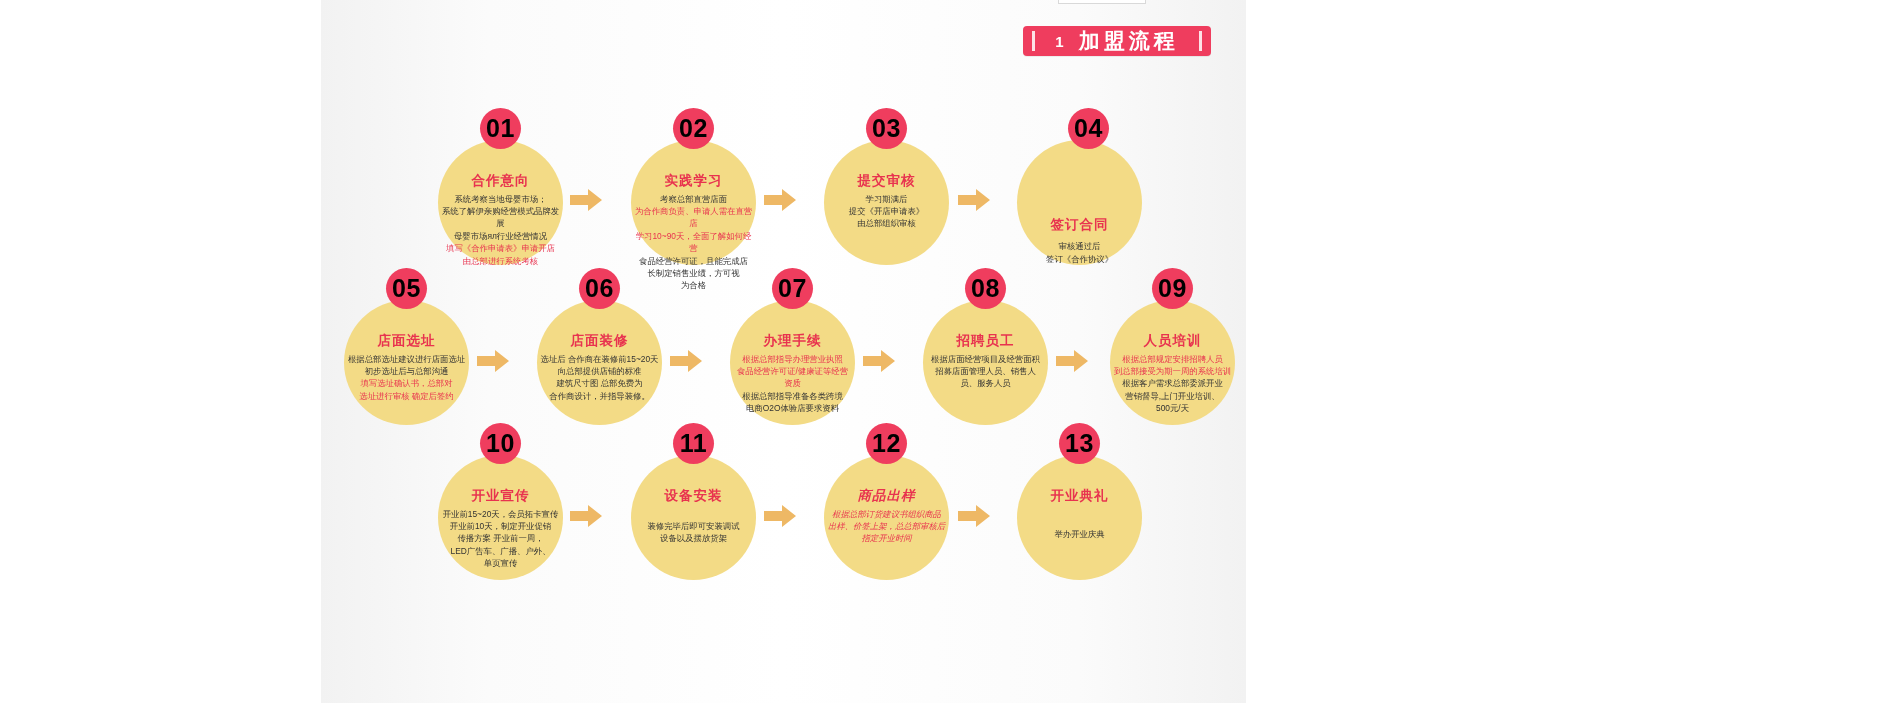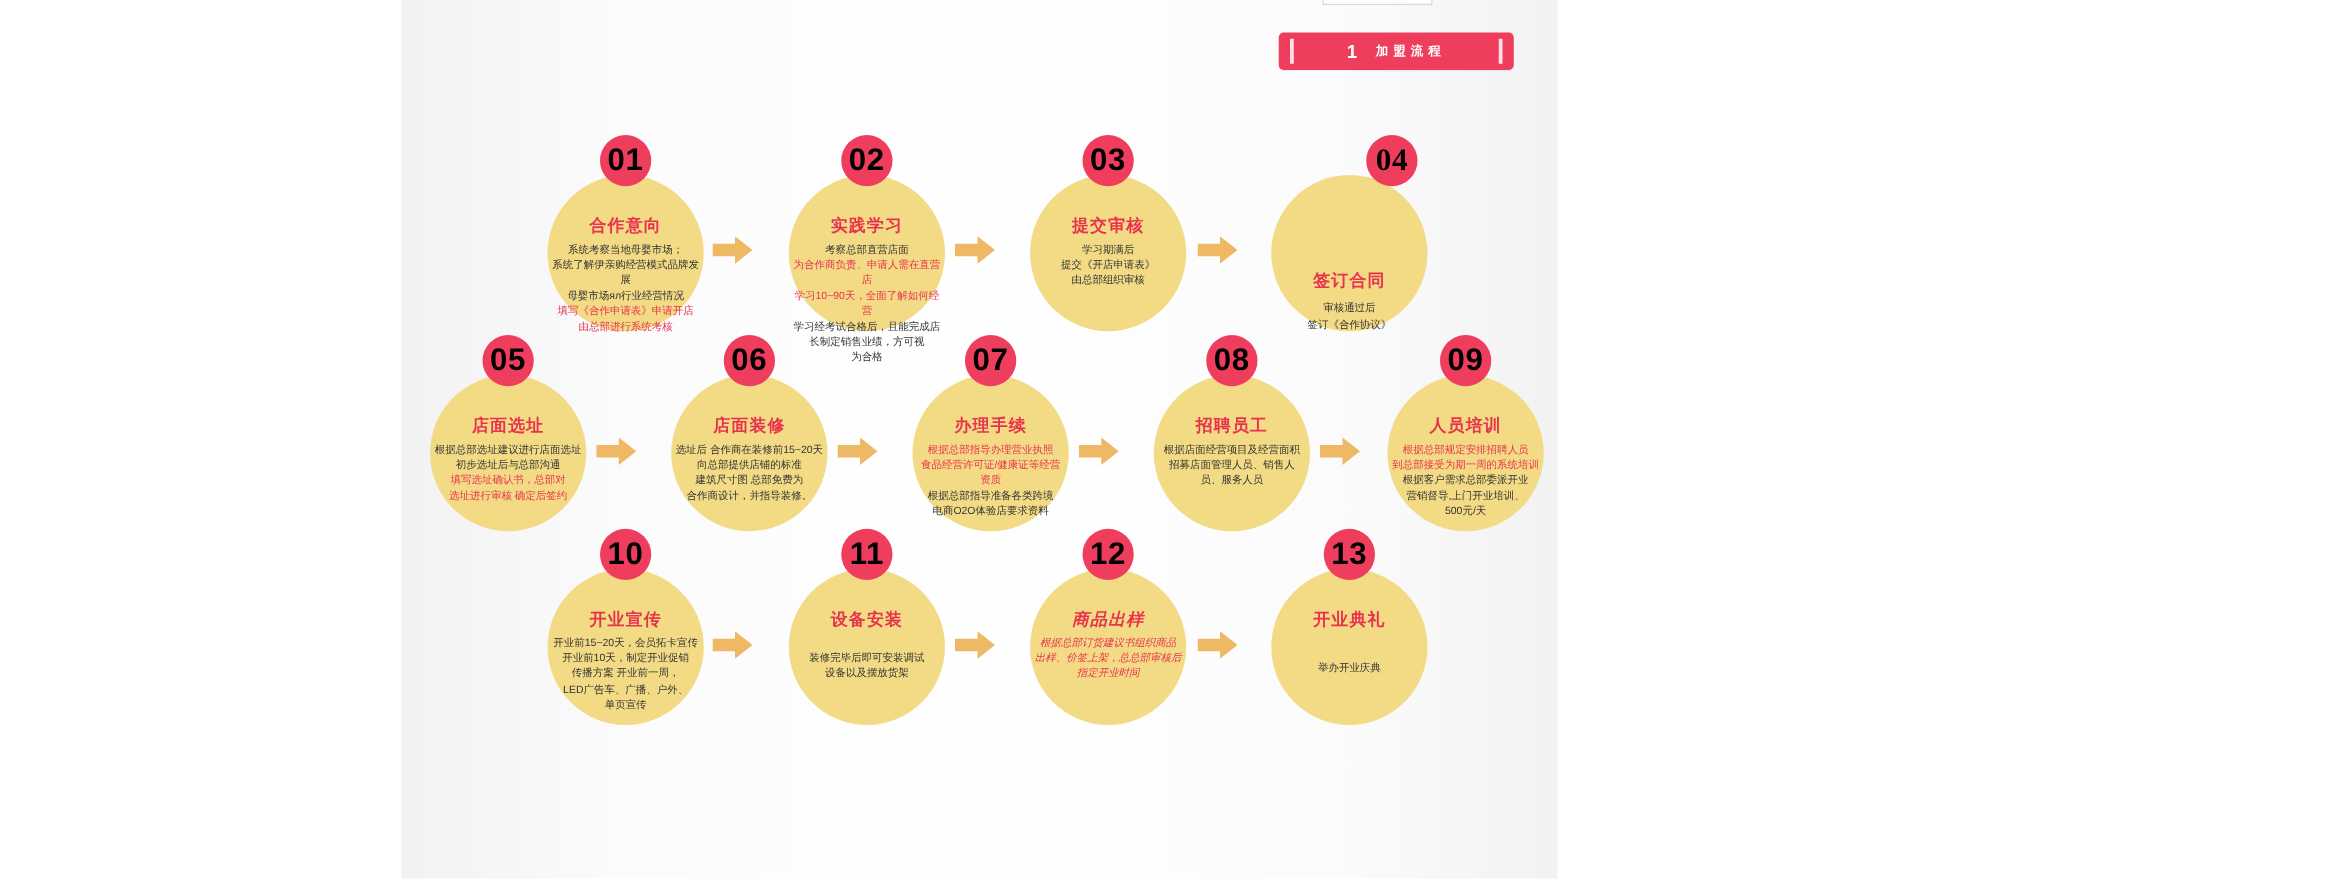--- a/index.html
+++ b/index.html
@@ -65,21 +65,21 @@
   .banner::before { left: 9px; }
   .banner::after  { right: 9px; }
   .banner-num {
     color: #ffffff;
     font-size: 15px;
     font-weight: bold;
     letter-spacing: 1px;
   }
   .banner-text {
     color: #ffffff;
-    font-size: 10px;
+    font-size: 21px;
     font-weight: bold;
     letter-spacing: 4px;
   }
 
   
   .node {
     position: absolute;
     width: 125px;
     height: 125px;
     border-radius: 50%;
@@ -164,21 +164,21 @@
           <path d="M0 6 L18 6 L18 0 L32 11 L18 22 L18 16 L0 16 Z" fill="#eeb865"></path>
         </svg>
     </div>
 
     <div class="node" style="left:310px; top:140px;">
       <div class="title">实践学习</div>
       <div class="body">
         <div>考察总部直营店面</div>
         <div class="hl">为合作商负责、申请人需在直营店</div>
         <div class="hl">学习10~90天，全面了解如何经营</div>
-        <div>学习经考试合格后，且能完成店</div>
+        <div>食品经营许可证，且能完成店</div>
         <div>长制定销售业绩，方可视</div>
         <div>为合格</div>
       </div>
     </div>
     <div class="badge" style="left:352px; top:108px;">02</div>
 
     <div class="arrow" style="left:443px; top:189px;">
       <svg width="32" height="22" viewBox="0 0 32 22">
           <path d="M0 6 L18 6 L18 0 L32 11 L18 22 L18 16 L0 16 Z" fill="#eeb865"></path>
         </svg>
@@ -200,21 +200,21 @@
         </svg>
     </div>
 
     <div class="node" style="left:696px; top:140px;justify-content:flex-end;">
       <div class="title">签订合同</div>
       <div class="body" style="margin-top:4px;">
         <div>审核通过后</div>
         <div>签订《合作协议》</div>
       </div>
     </div>
-    <div class="badge" style="left:772px; top:108px;font-family:Liberation Serif, serif;">04</div>
+    <div class="badge" style="left:747px; top:108px;">04</div>
 
     <div class="node" style="left:23px; top:300px;">
       <div class="title">店面选址</div>
       <div class="body">
         <div>根据总部选址建议进行店面选址</div>
         <div>初步选址后与总部沟通</div>
         <div class="hl">填写选址确认书，总部对</div>
         <div class="hl">选址进行审核 确定后签约</div>
       </div>
     </div>

